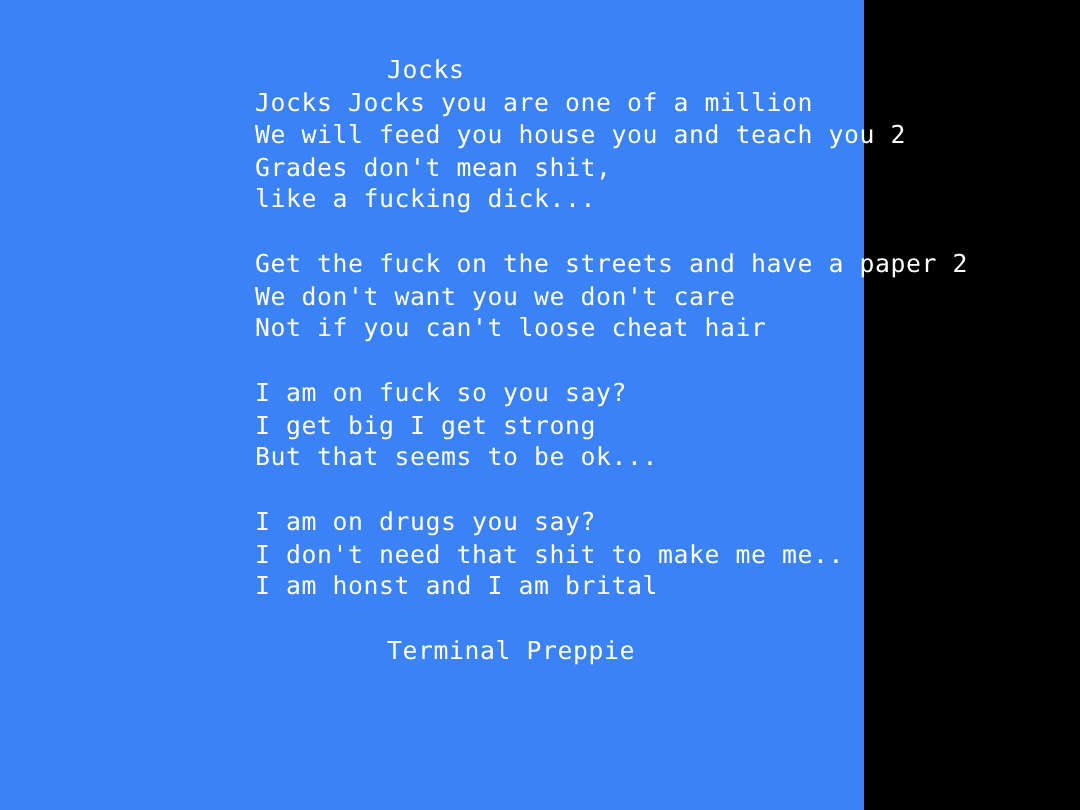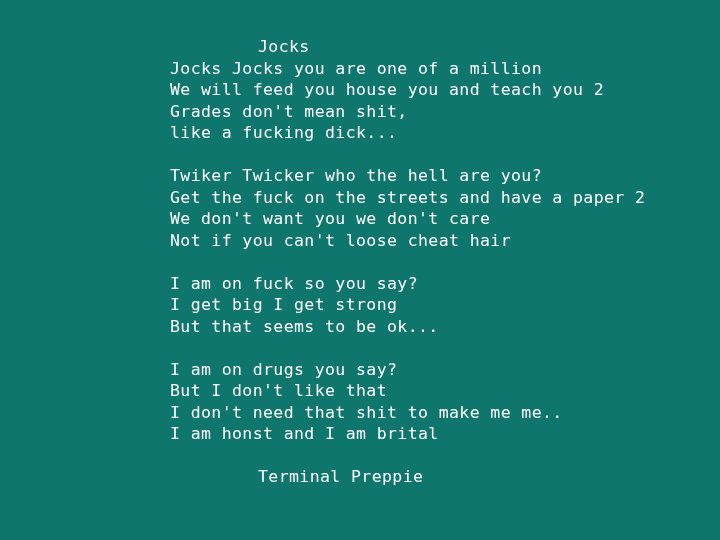--- a/index.html
+++ b/index.html
@@ -8,23 +8,23 @@
     background: #000000;
   }
   body {
     width: 720px;
     height: 540px;
     overflow: hidden;
     font-family: "DejaVu Sans Mono", "Liberation Mono", monospace;
   }
   .screen {
     position: relative;
-    width: 720px;
+    width: 576px;
     height: 540px;
-    background: #0f766e;
+    background: #3b82f6;
     color: #ffffff;
   }
   .lyrics {
     position: absolute;
     left: 170px;
     top: 36px;
     width: 540px;
   }
   .line {
     font-size: 16.5px;
@@ -48,29 +48,27 @@
 <body>
 
 <div class="screen">
   <div class="lyrics">
     <div class="line title-line">Jocks</div>
     <div class="line">Jocks Jocks you are one of a million</div>
     <div class="line">We will feed you house you and teach you 2</div>
     <div class="line">Grades don't mean shit,</div>
     <div class="line">like a fucking dick...</div>
     <div class="line blank">&nbsp;</div>
-    <div class="line">Twiker Twicker who the hell are you?</div>
     <div class="line">Get the fuck on the streets and have a paper 2</div>
     <div class="line">We don't want you we don't care</div>
     <div class="line">Not if you can't loose cheat hair</div>
     <div class="line blank">&nbsp;</div>
     <div class="line">I am on fuck so you say?</div>
     <div class="line">I get big I get strong</div>
     <div class="line">But that seems to be ok...</div>
     <div class="line blank">&nbsp;</div>
     <div class="line">I am on drugs you say?</div>
-    <div class="line">But I don't like that</div>
     <div class="line">I don't need that shit to make me me..</div>
     <div class="line">I am honst and I am brital</div>
     <div class="line blank">&nbsp;</div>
     <div class="line footer-line">Terminal Preppie</div>
   </div>
 </div>
 
 </body></html>

